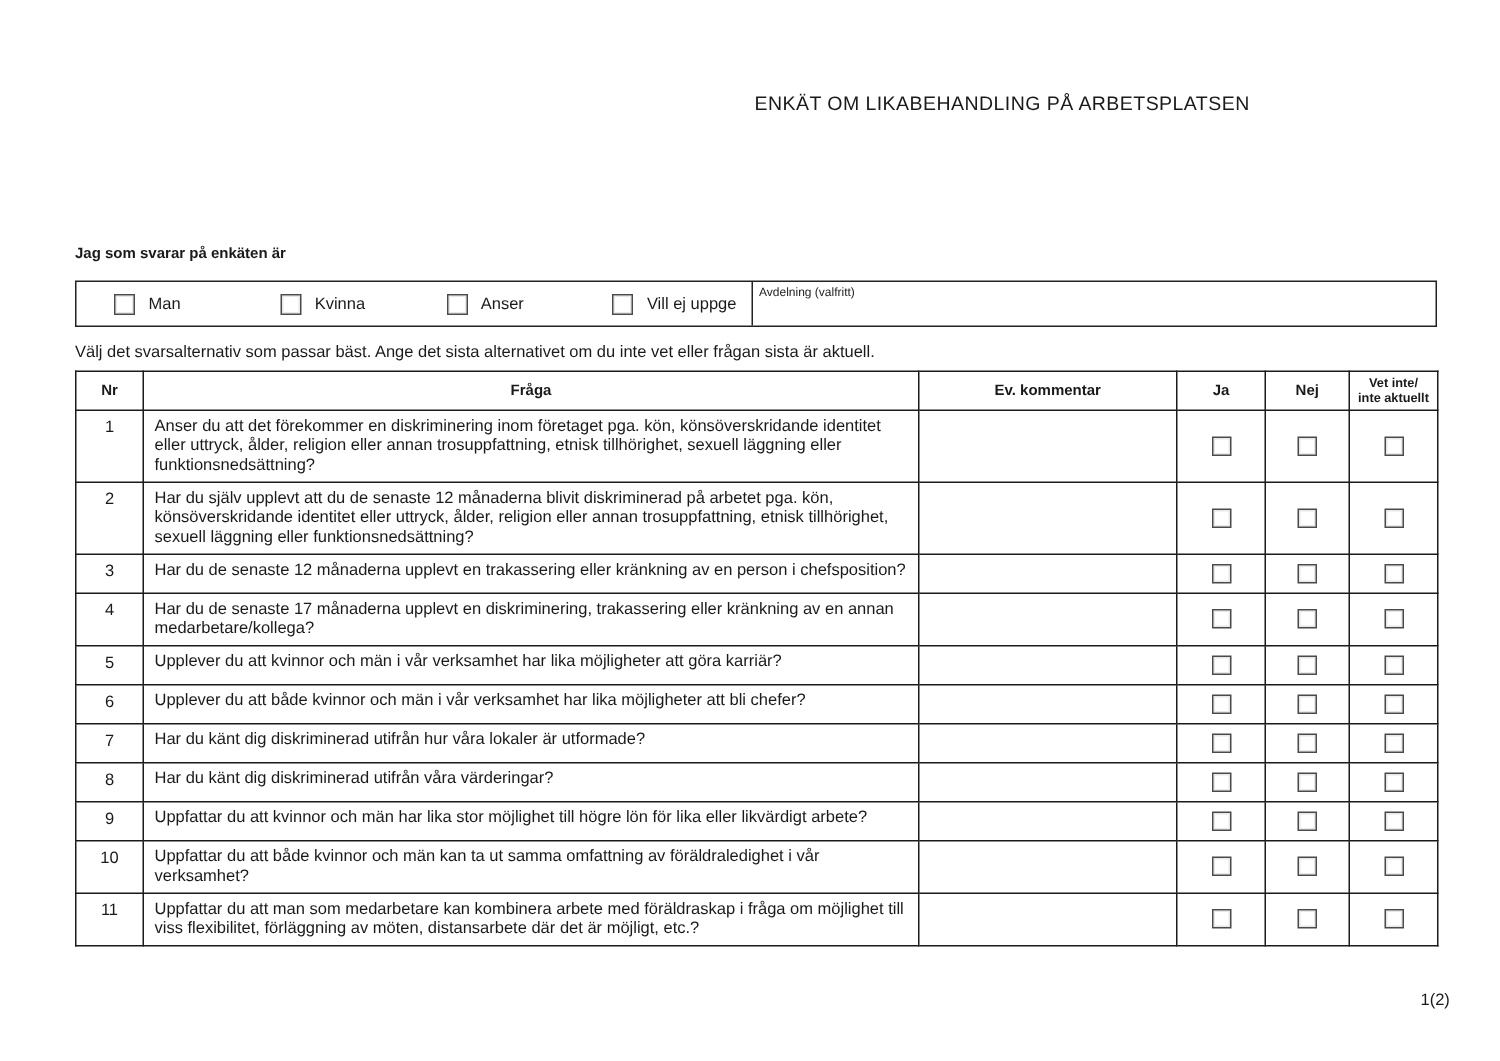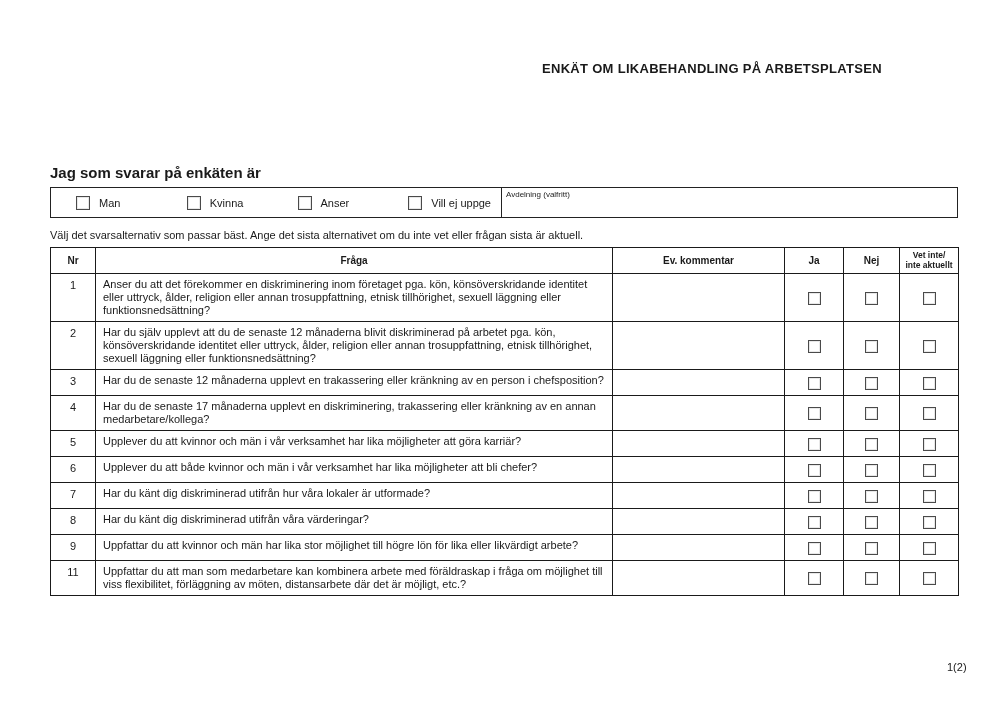--- a/index.html
+++ b/index.html
@@ -7,28 +7,27 @@
   body {
     width: 1000px; height: 707px;
     position: relative;
     font-family: "Liberation Sans", "DejaVu Sans", sans-serif;
     color: #1a1a1a;
     overflow: hidden;
   }
 
   .doc-title {
     position: absolute; left: 503px; top: 61px;
-    font-size: 13px; font-weight: bold; letter-spacing: 0.3px;
+    font-size: 13px; font-weight: normal; letter-spacing: 0.3px;
     white-space: nowrap;
-    margin-left: 39px;
   }
 
   .respondent-heading {
     position: absolute; left: 50px; top: 164px;
-    font-size: 15px; font-weight: bold;
+    font-size: 10px; font-weight: bold;
   }
 
   .demo-box {
     position: absolute; left: 50px; top: 187px;
     width: 908px; height: 31px;
     border: 1px solid #222;
     display: flex;
   }
   .demo-options {
     width: 450px; display: flex; align-items: center;
@@ -234,20 +233,28 @@
 
   <tr>
     <td class="c-nr">9</td>
     <td class="c-q">Uppfattar du att kvinnor och män har lika stor möjlighet till högre lön för lika eller likvärdigt arbete?</td>
     <td class="c-comment"></td>
     <td class="c-check"><span class="cb"></span></td>
     <td class="c-check"><span class="cb"></span></td>
     <td class="c-check"><span class="cb"></span></td>
   </tr>
 
+  <tr>
+    <td class="c-nr">10</td>
+    <td class="c-q">Uppfattar du att både kvinnor och män kan ta ut samma omfattning av föräldraledighet i vår verksamhet?</td>
+    <td class="c-comment"></td>
+    <td class="c-check"><span class="cb"></span></td>
+    <td class="c-check"><span class="cb"></span></td>
+    <td class="c-check"><span class="cb"></span></td>
+  </tr>
 
   <tr>
     <td class="c-nr">11</td>
     <td class="c-q">Uppfattar du att man som medarbetare kan kombinera arbete med föräldraskap i fråga om möjlighet till viss flexibilitet, förläggning av möten, distansarbete där det är möjligt, etc.?</td>
     <td class="c-comment"></td>
     <td class="c-check"><span class="cb"></span></td>
     <td class="c-check"><span class="cb"></span></td>
     <td class="c-check"><span class="cb"></span></td>
   </tr>
 </tbody>

